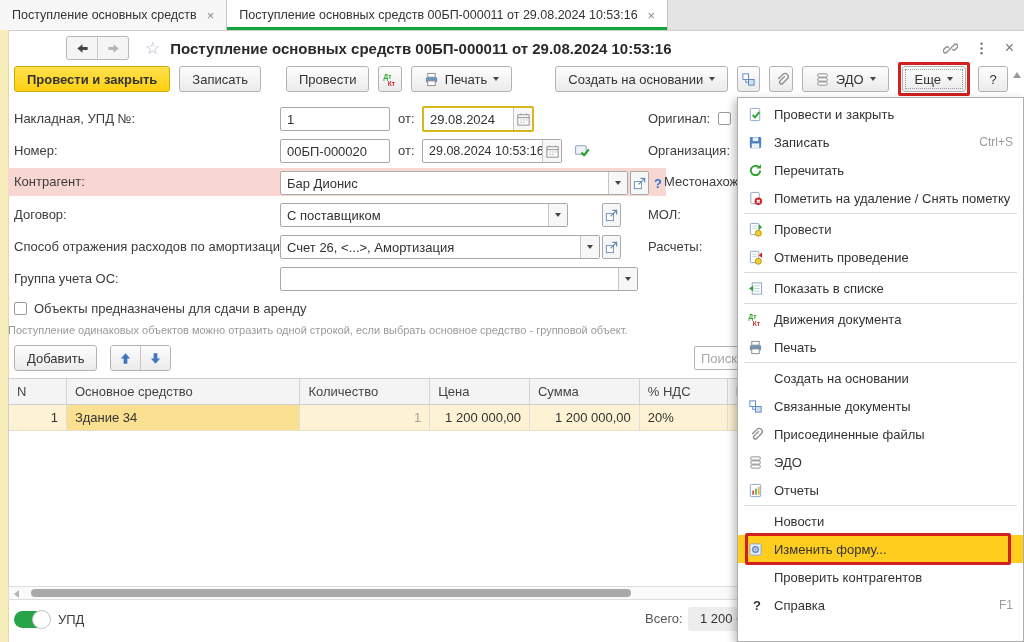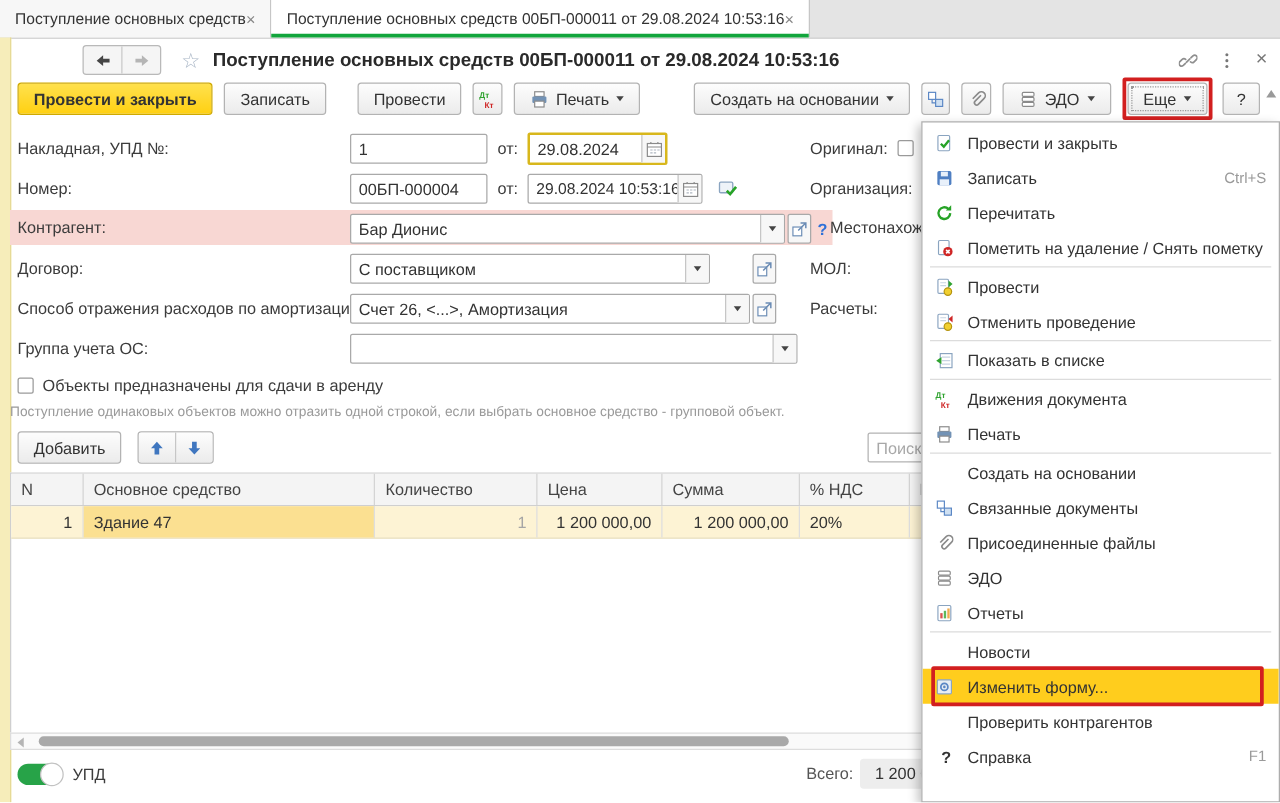--- a/index.html
+++ b/index.html
@@ -3,21 +3,21 @@
 <meta charset="utf-8">
 <style>
   html,body{margin:0;padding:0;background:#fff;}
   .screen{position:relative;width:1024px;height:642px;overflow:hidden;
     font-family:"Liberation Sans",sans-serif;font-size:13px;color:#333;background:#fff;}
   .abs{position:absolute;}
 
   
   .tabbar{position:absolute;left:0;top:0;width:100%;height:30px;background:#e4e4e4;
     border-bottom:1px solid #cfcfcf;display:flex;align-items:stretch;}
-  .tab{display:flex;align-items:center;padding:0 12px;background:#f7f7f7;
+  .tab{display:flex;align-items:center;gap:10px;padding:0 12px;background:#f7f7f7;
     border-right:1px solid #c6c6c6;font-size:12.5px;color:#333;position:relative;white-space:nowrap;}
   .tab.active{background:#fff;}
   .tab.active::after{content:"";position:absolute;left:0;right:0;bottom:0;height:3px;background:#12a53c;}
   .tab-close{color:#888;font-size:13px;line-height:1;}
 
   
   .leftstrip{position:absolute;left:0;top:30px;width:8px;height:612px;background:#f6edba;border-right:1px solid #e6da96;}
 
   
   .titlebar{position:absolute;left:8px;top:33px;right:0;height:30px;display:flex;align-items:center;}
@@ -221,21 +221,21 @@
           <rect x="2" y="3" width="12" height="11" fill="#fff" stroke="#8a8a8a"></rect>
           <path d="M2 6h12" stroke="#8a8a8a"></path>
           <path d="M5 3V1.6M11 3V1.6" stroke="#8a8a8a"></path>
           <path d="M4.5 8.5h2M7.5 8.5h2M10.5 8.5h2M4.5 11h2M7.5 11h2" stroke="#aeb6c0"></path>
         </svg>
     </span>
   </div>
 
   <span class="flabel" style="left:14px;top:138px">Номер:</span>
   <div class="field" style="left:280px;top:139px;width:110px">
-    <span class="txt">00БП-000004</span>
+    <span class="txt">00БП-000020</span>
   </div>
   <span class="flabel" style="left:398px;top:138px">от:</span>
   <div class="field" style="left:422px;top:139px;width:140px;font-size:12.5px">
     <span class="txt">29.08.2024 10:53:16</span>
     <span class="fbtn">
       <svg viewBox="0 0 16 16">
           <rect x="2" y="3" width="12" height="11" fill="#fff" stroke="#8a8a8a"></rect>
           <path d="M2 6h12" stroke="#8a8a8a"></path>
           <path d="M5 3V1.6M11 3V1.6" stroke="#8a8a8a"></path>
           <path d="M4.5 8.5h2M7.5 8.5h2M10.5 8.5h2M4.5 11h2M7.5 11h2" stroke="#aeb6c0"></path>
@@ -332,21 +332,21 @@
         <span class="tcell" style="width: 58px;">N</span>
         <span class="tcell" style="width: 234px;">Основное средство</span>
         <span class="tcell" style="width: 130px;">Количество</span>
         <span class="tcell" style="width: 100px;">Цена</span>
         <span class="tcell" style="width: 110px;">Сумма</span>
         <span class="tcell" style="width: 88px;">% НДС</span>
         <span class="tcell" style="width: 288px;">НДС</span>
       </div>
     <div class="trow tdata">
         <span class="tcell num" style="width: 58px;">1</span>
-        <span class="tcell sel" style="width: 234px;">Здание 47</span>
+        <span class="tcell sel" style="width: 234px;">Здание 34</span>
         <span class="tcell num dim" style="width: 130px;">1</span>
         <span class="tcell num" style="width: 100px;">1 200 000,00</span>
         <span class="tcell num" style="width: 110px;">1 200 000,00</span>
         <span class="tcell" style="width: 88px;">20%</span>
         <span class="tcell" style="width: 288px;"></span>
       </div>
   </div>
   <div class="hscroll">
     <span class="harrow"></span>
     <span class="hthumb"></span>

